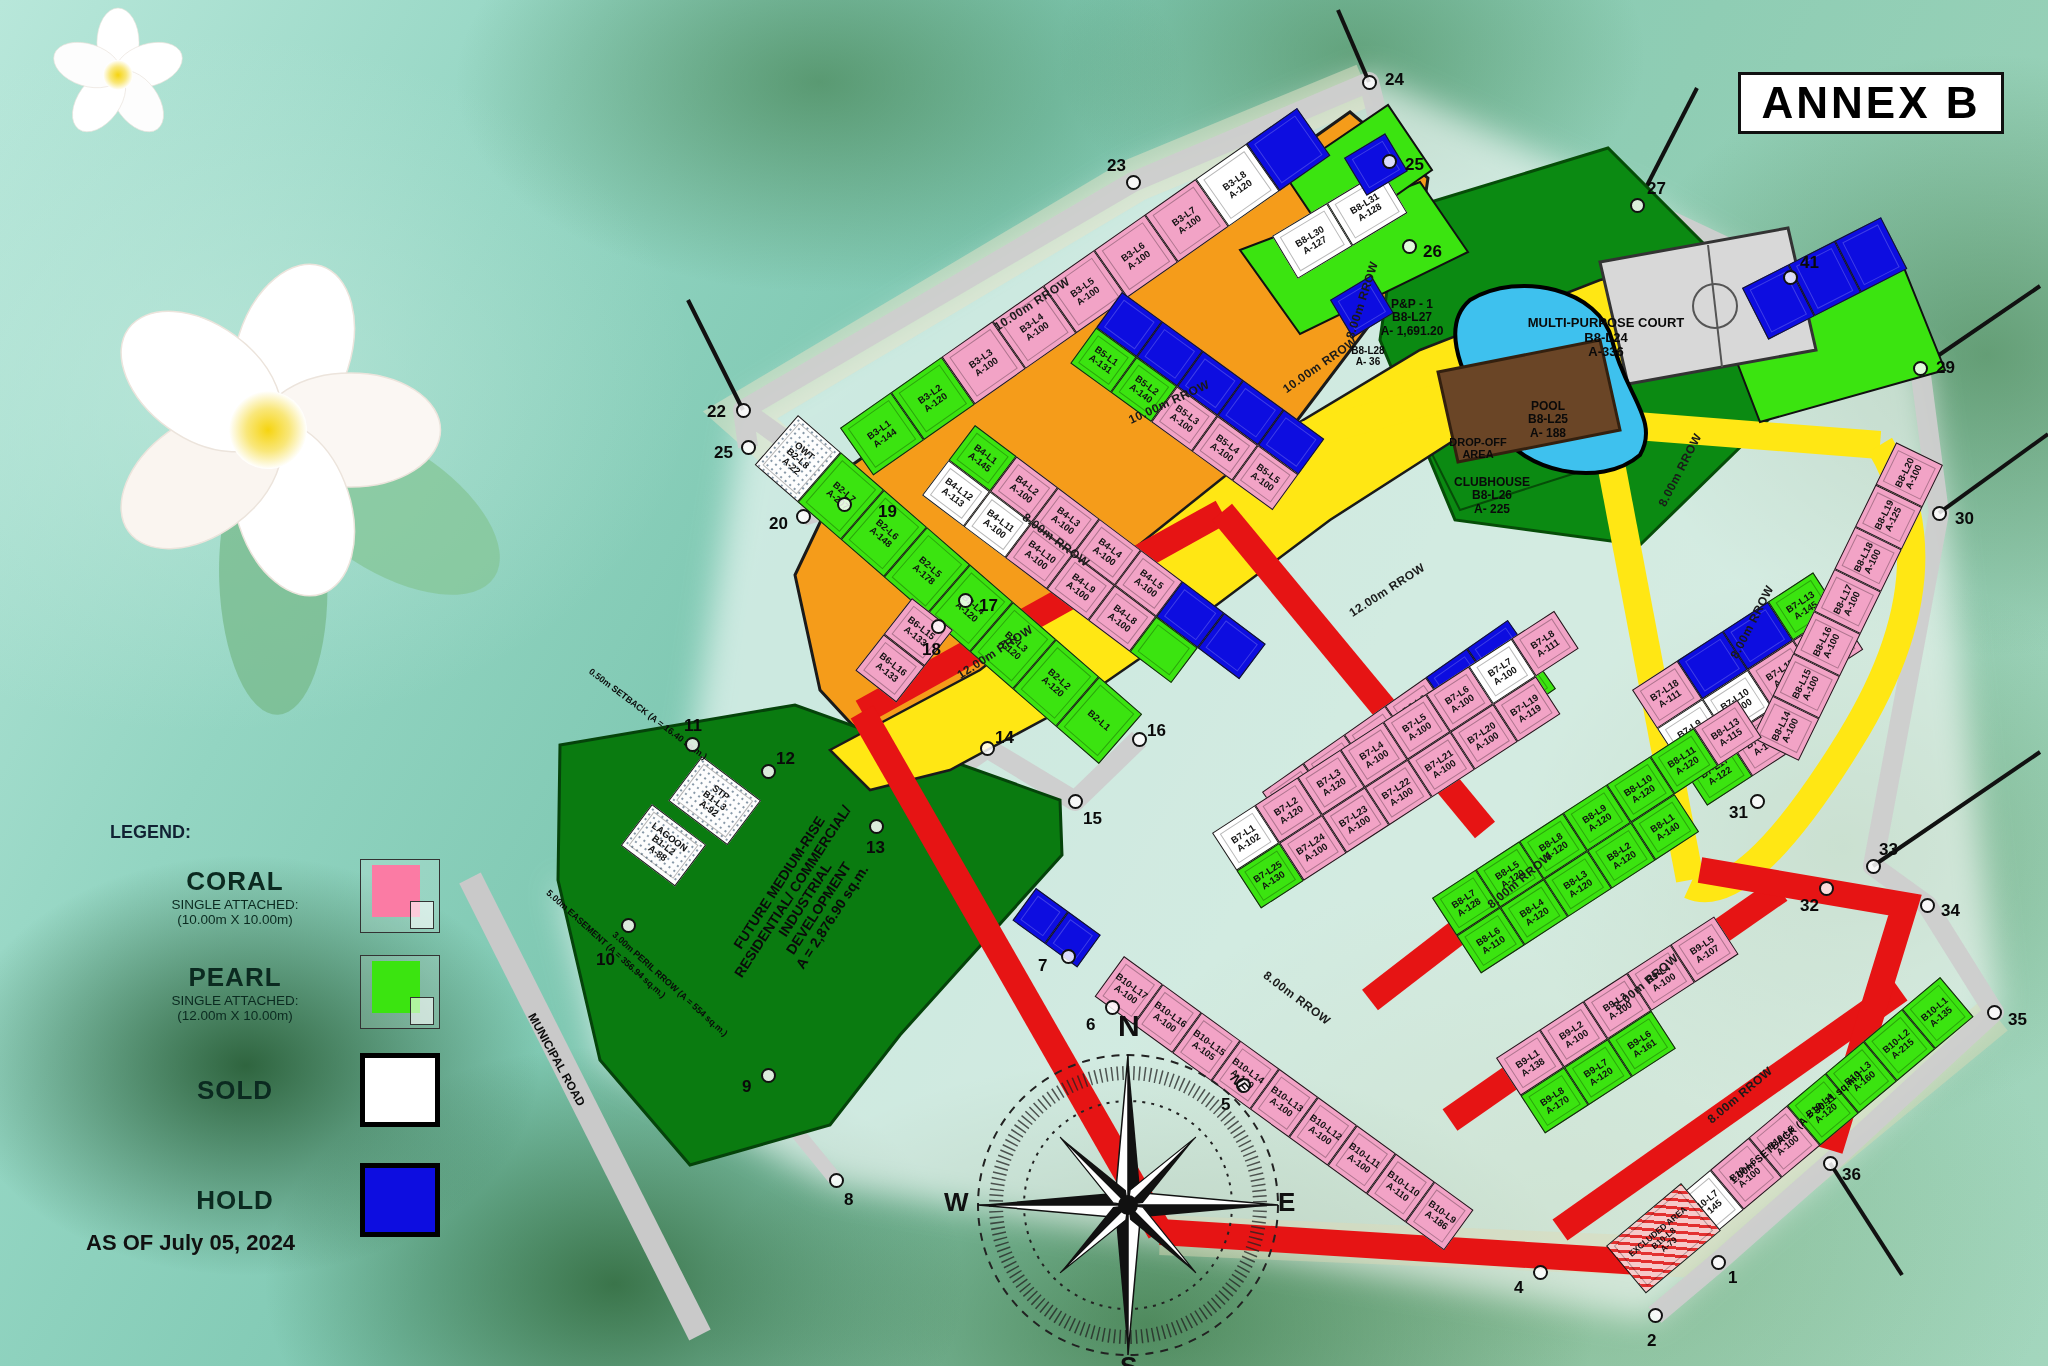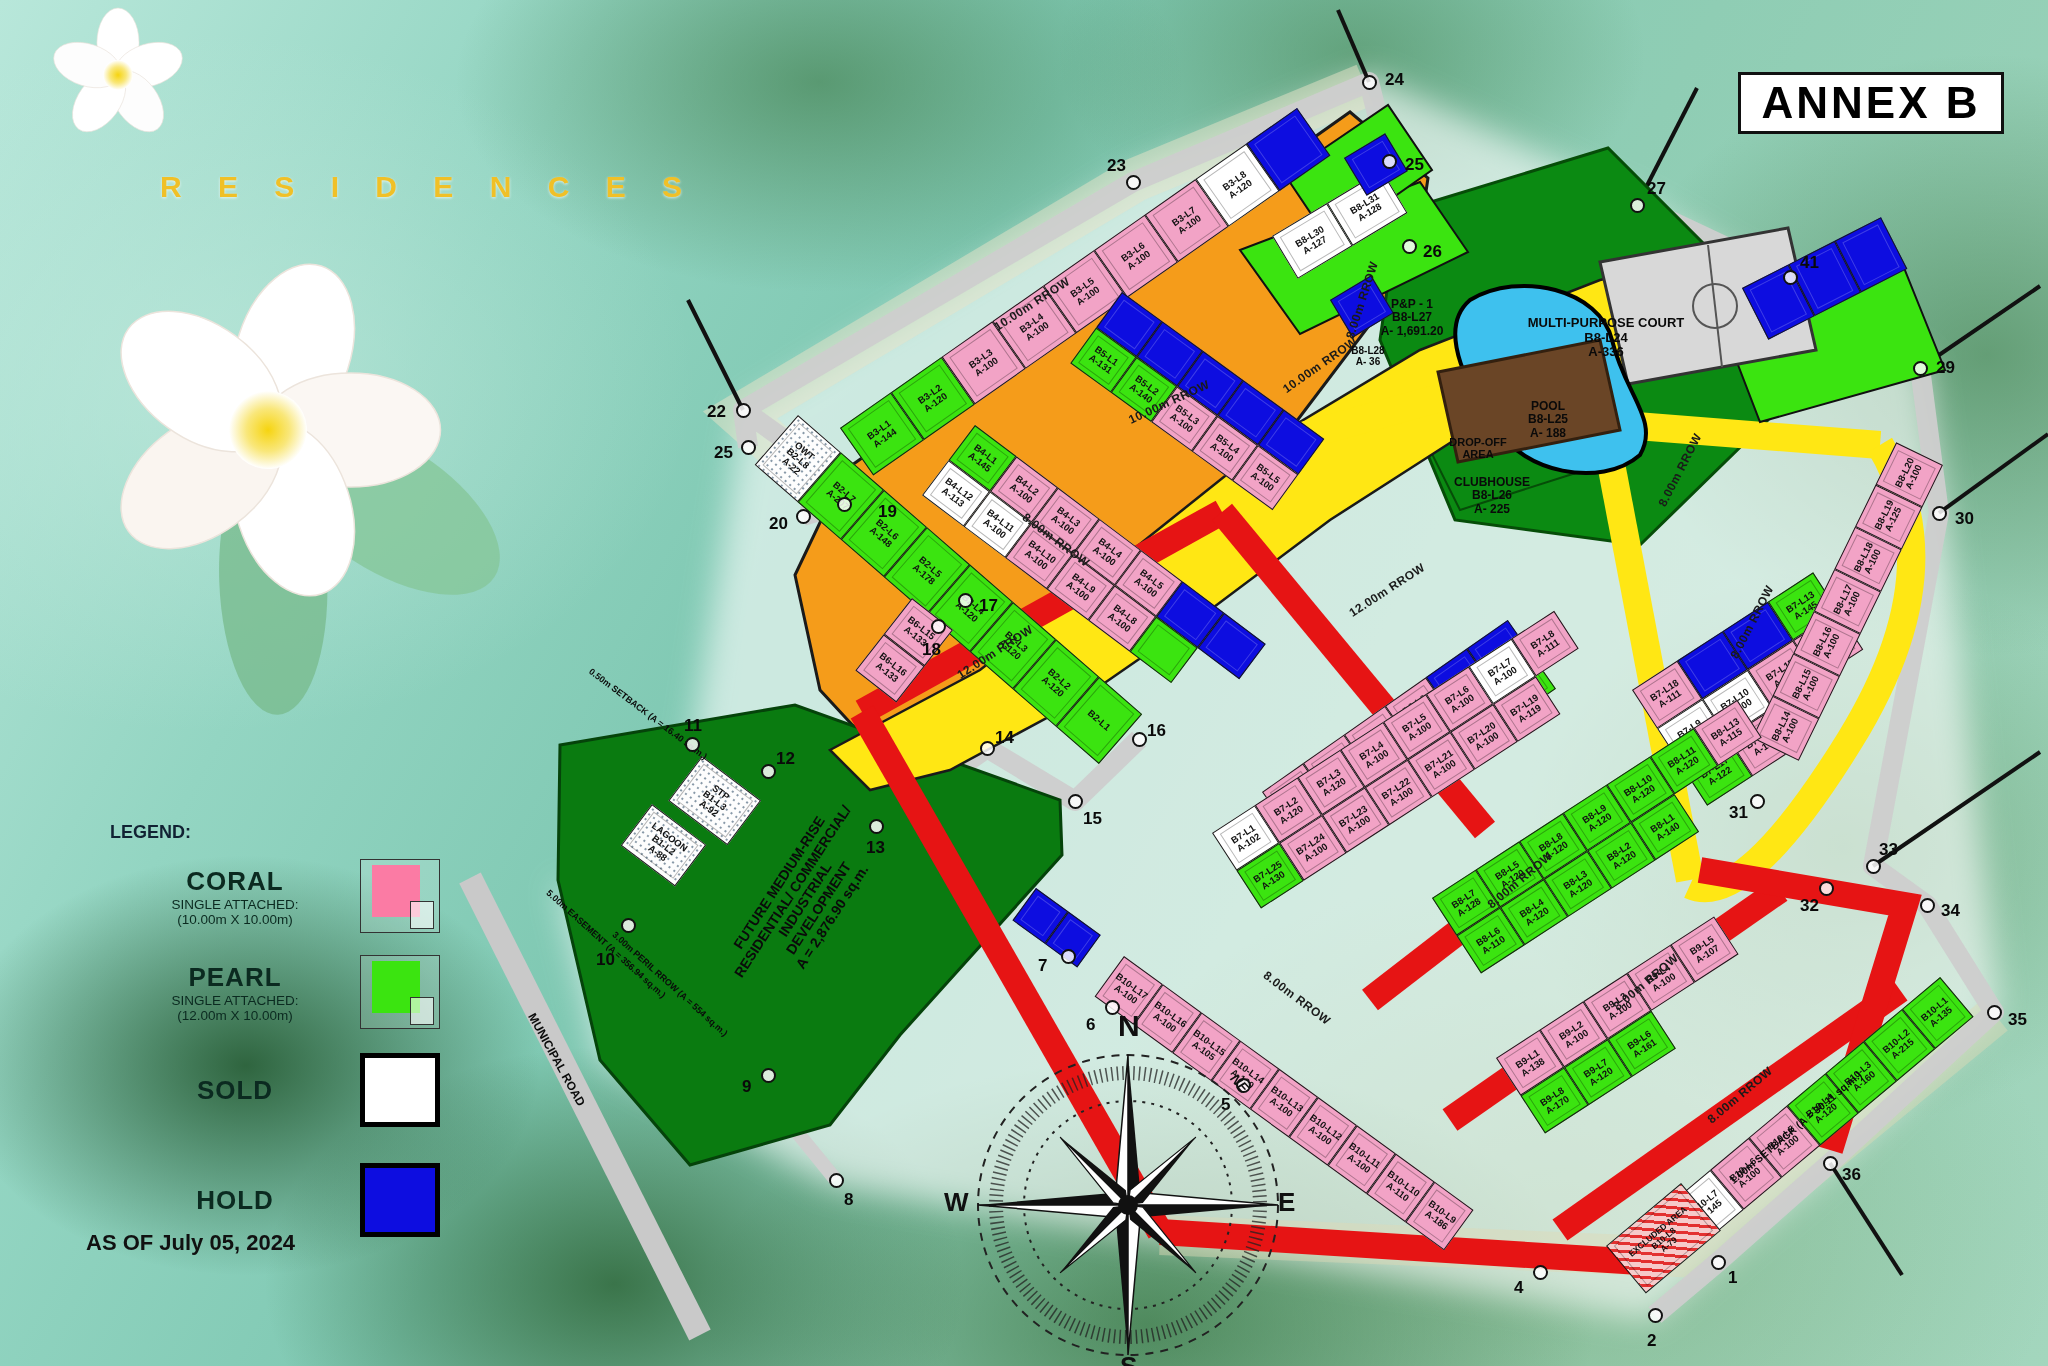--- a/index.html
+++ b/index.html
@@ -163,21 +163,20 @@
         <ellipse transform="rotate(0) translate(0,-55)" rx="38" ry="60" fill="#ffffff" stroke="#ece4dc"></ellipse>
         <ellipse transform="rotate(72) translate(0,-55)" rx="38" ry="60" fill="#fbf7f3" stroke="#ece4dc"></ellipse>
         <ellipse transform="rotate(144) translate(0,-55)" rx="38" ry="60" fill="#ffffff" stroke="#ece4dc"></ellipse>
         <ellipse transform="rotate(216) translate(0,-55)" rx="38" ry="60" fill="#faf5f0" stroke="#ece4dc"></ellipse>
         <ellipse transform="rotate(288) translate(0,-55)" rx="38" ry="60" fill="#ffffff" stroke="#ece4dc"></ellipse>
         <circle r="26" fill="url(#flowerC)"></circle>
       </g>
     </g>
   </svg>
 
-  <div class="logo-sub">R E S I D E N C E S</div>
   <div class="annex">ANNEX B</div>
   <div class="asof">AS OF July 05, 2024</div>
 
   <div class="legend">
     <div class="ltitle">LEGEND:</div>
 
     <div class="leg-row">
       <div class="leg-text">
         <div class="lname">CORAL</div>
         <div class="ldesc">SINGLE ATTACHED:</div>

